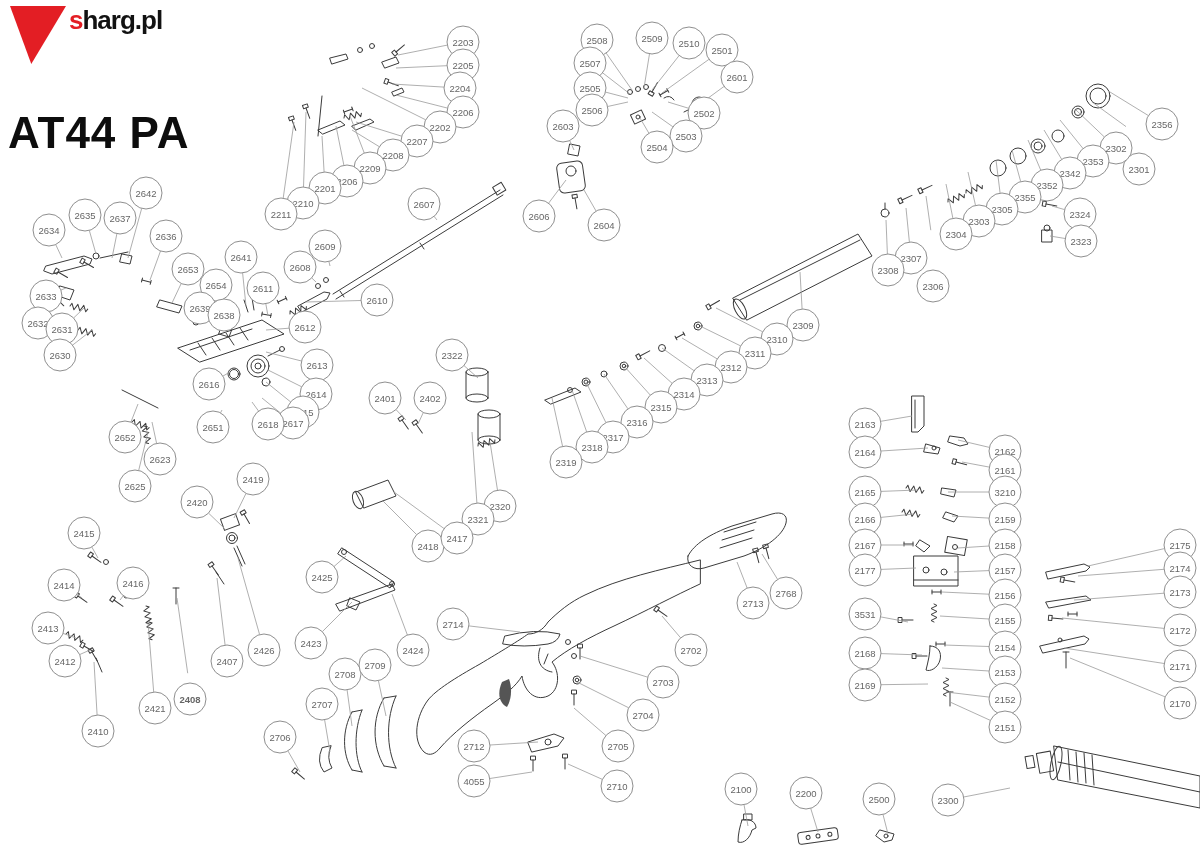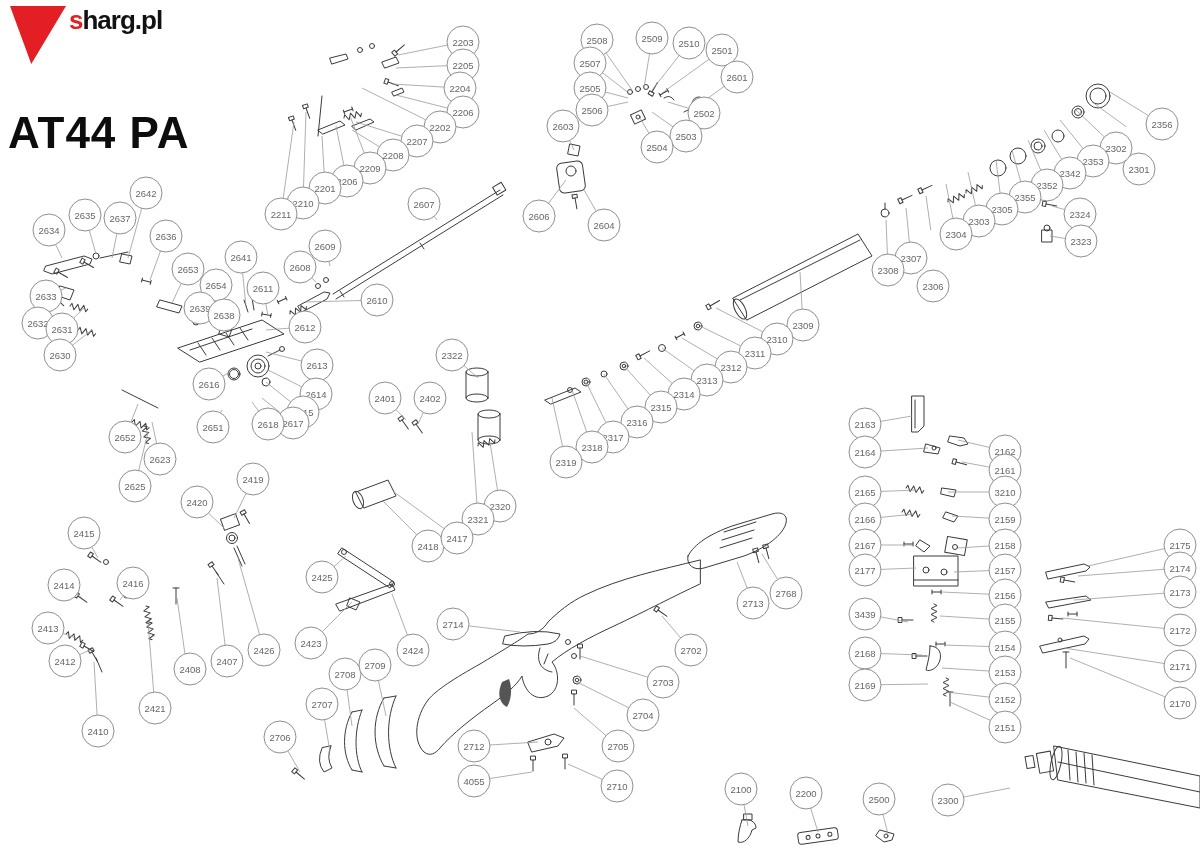--- a/index.html
+++ b/index.html
@@ -620,21 +620,21 @@
       <div class="balloon" style="left: 430px; top: 398px;">2402</div>
       <div class="balloon" style="left: 253px; top: 479px;">2419</div>
       <div class="balloon" style="left: 197px; top: 502px;">2420</div>
       <div class="balloon" style="left: 84px; top: 533px;">2415</div>
       <div class="balloon" style="left: 64px; top: 585px;">2414</div>
       <div class="balloon" style="left: 133px; top: 583px;">2416</div>
       <div class="balloon" style="left: 48px; top: 628px;">2413</div>
       <div class="balloon" style="left: 65px; top: 661px;">2412</div>
       <div class="balloon" style="left: 98px; top: 731px;">2410</div>
       <div class="balloon" style="left: 155px; top: 708px;">2421</div>
-      <div class="balloon" style="left: 190px; top: 669px;">2408</div>
+      <div class="balloon" style="left: 190px; top: 699px; font-weight: bold;">2408</div>
       <div class="balloon" style="left: 227px; top: 661px;">2407</div>
       <div class="balloon" style="left: 264px; top: 650px;">2426</div>
       <div class="balloon" style="left: 322px; top: 577px;">2425</div>
       <div class="balloon" style="left: 311px; top: 643px;">2423</div>
       <div class="balloon" style="left: 413px; top: 650px;">2424</div>
       <div class="balloon" style="left: 428px; top: 546px;">2418</div>
       <div class="balloon" style="left: 457px; top: 538px;">2417</div>
       <div class="balloon" style="left: 453px; top: 624px;">2714</div>
       <div class="balloon" style="left: 345px; top: 674px;">2708</div>
       <div class="balloon" style="left: 375px; top: 665px;">2709</div>
@@ -648,21 +648,21 @@
       <div class="balloon" style="left: 663px; top: 682px;">2703</div>
       <div class="balloon" style="left: 691px; top: 650px;">2702</div>
       <div class="balloon" style="left: 753px; top: 603px;">2713</div>
       <div class="balloon" style="left: 786px; top: 593px;">2768</div>
       <div class="balloon" style="left: 865px; top: 424px;">2163</div>
       <div class="balloon" style="left: 865px; top: 452px;">2164</div>
       <div class="balloon" style="left: 865px; top: 492px;">2165</div>
       <div class="balloon" style="left: 865px; top: 519px;">2166</div>
       <div class="balloon" style="left: 865px; top: 545px;">2167</div>
       <div class="balloon" style="left: 865px; top: 570px;">2177</div>
-      <div class="balloon" style="left: 865px; top: 614px;">3439</div>
+      <div class="balloon" style="left: 865px; top: 614px;">3531</div>
       <div class="balloon" style="left: 865px; top: 653px;">2168</div>
       <div class="balloon" style="left: 865px; top: 685px;">2169</div>
       <div class="balloon" style="left: 1005px; top: 451px;">2162</div>
       <div class="balloon" style="left: 1005px; top: 470px;">2161</div>
       <div class="balloon" style="left: 1005px; top: 492px;">3210</div>
       <div class="balloon" style="left: 1005px; top: 519px;">2159</div>
       <div class="balloon" style="left: 1005px; top: 545px;">2158</div>
       <div class="balloon" style="left: 1005px; top: 570px;">2157</div>
       <div class="balloon" style="left: 1005px; top: 595px;">2156</div>
       <div class="balloon" style="left: 1005px; top: 620px;">2155</div>

